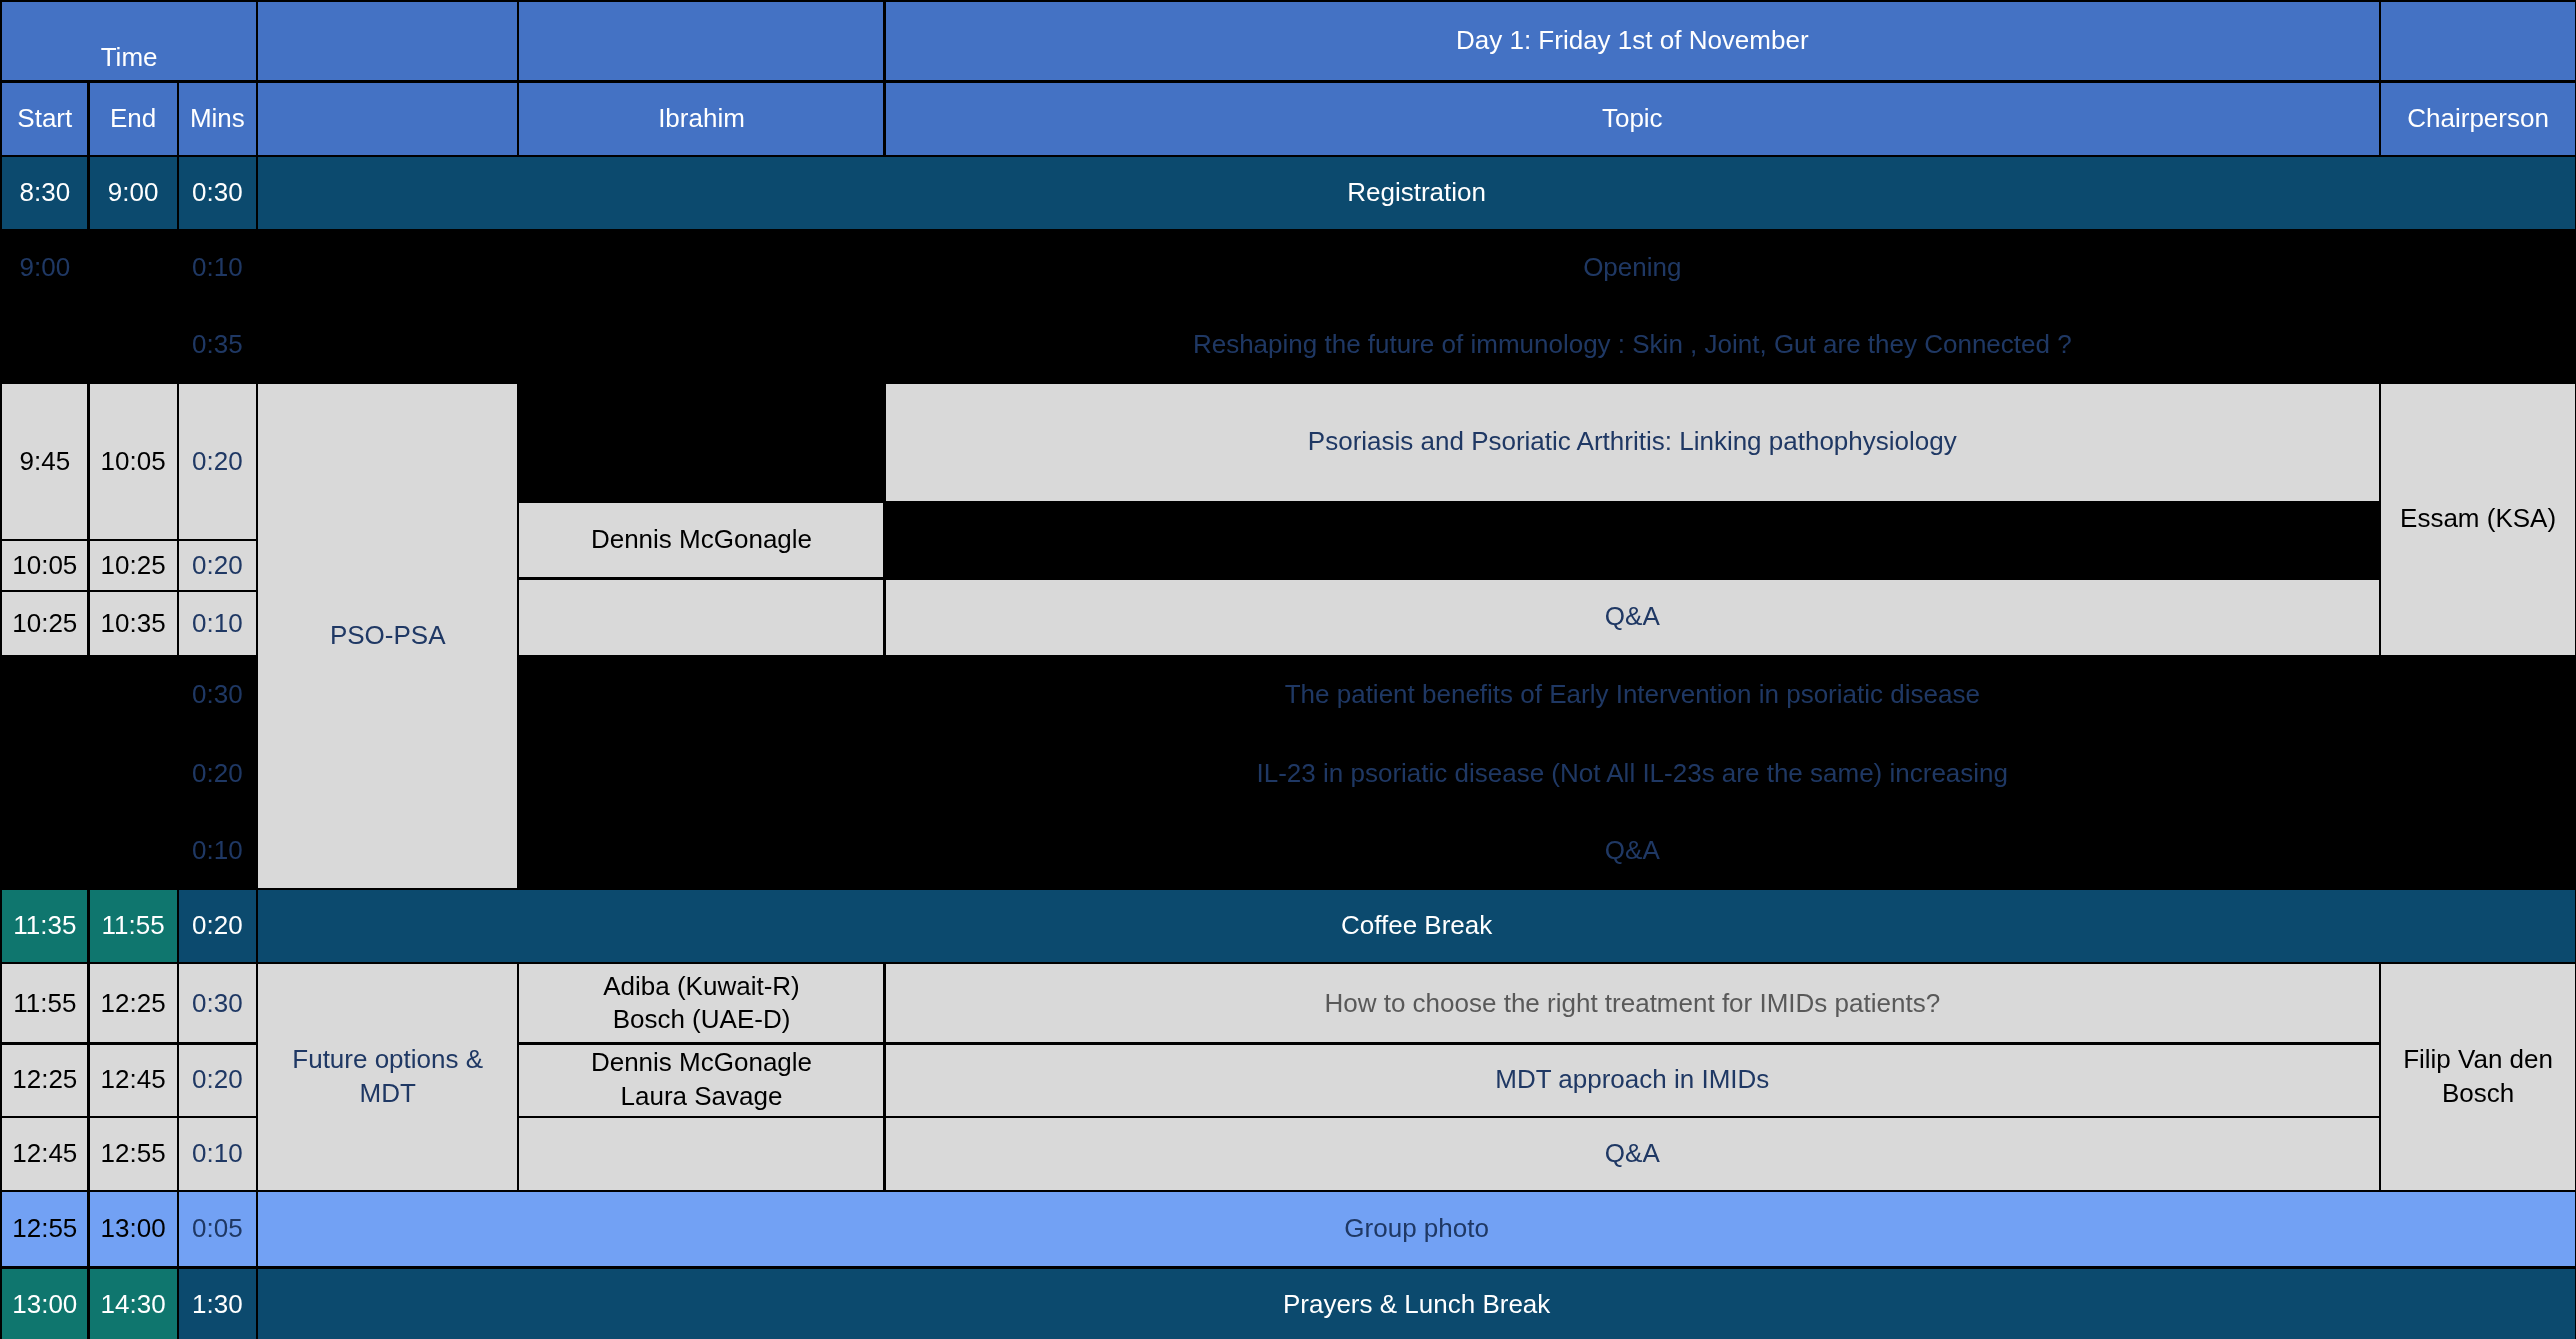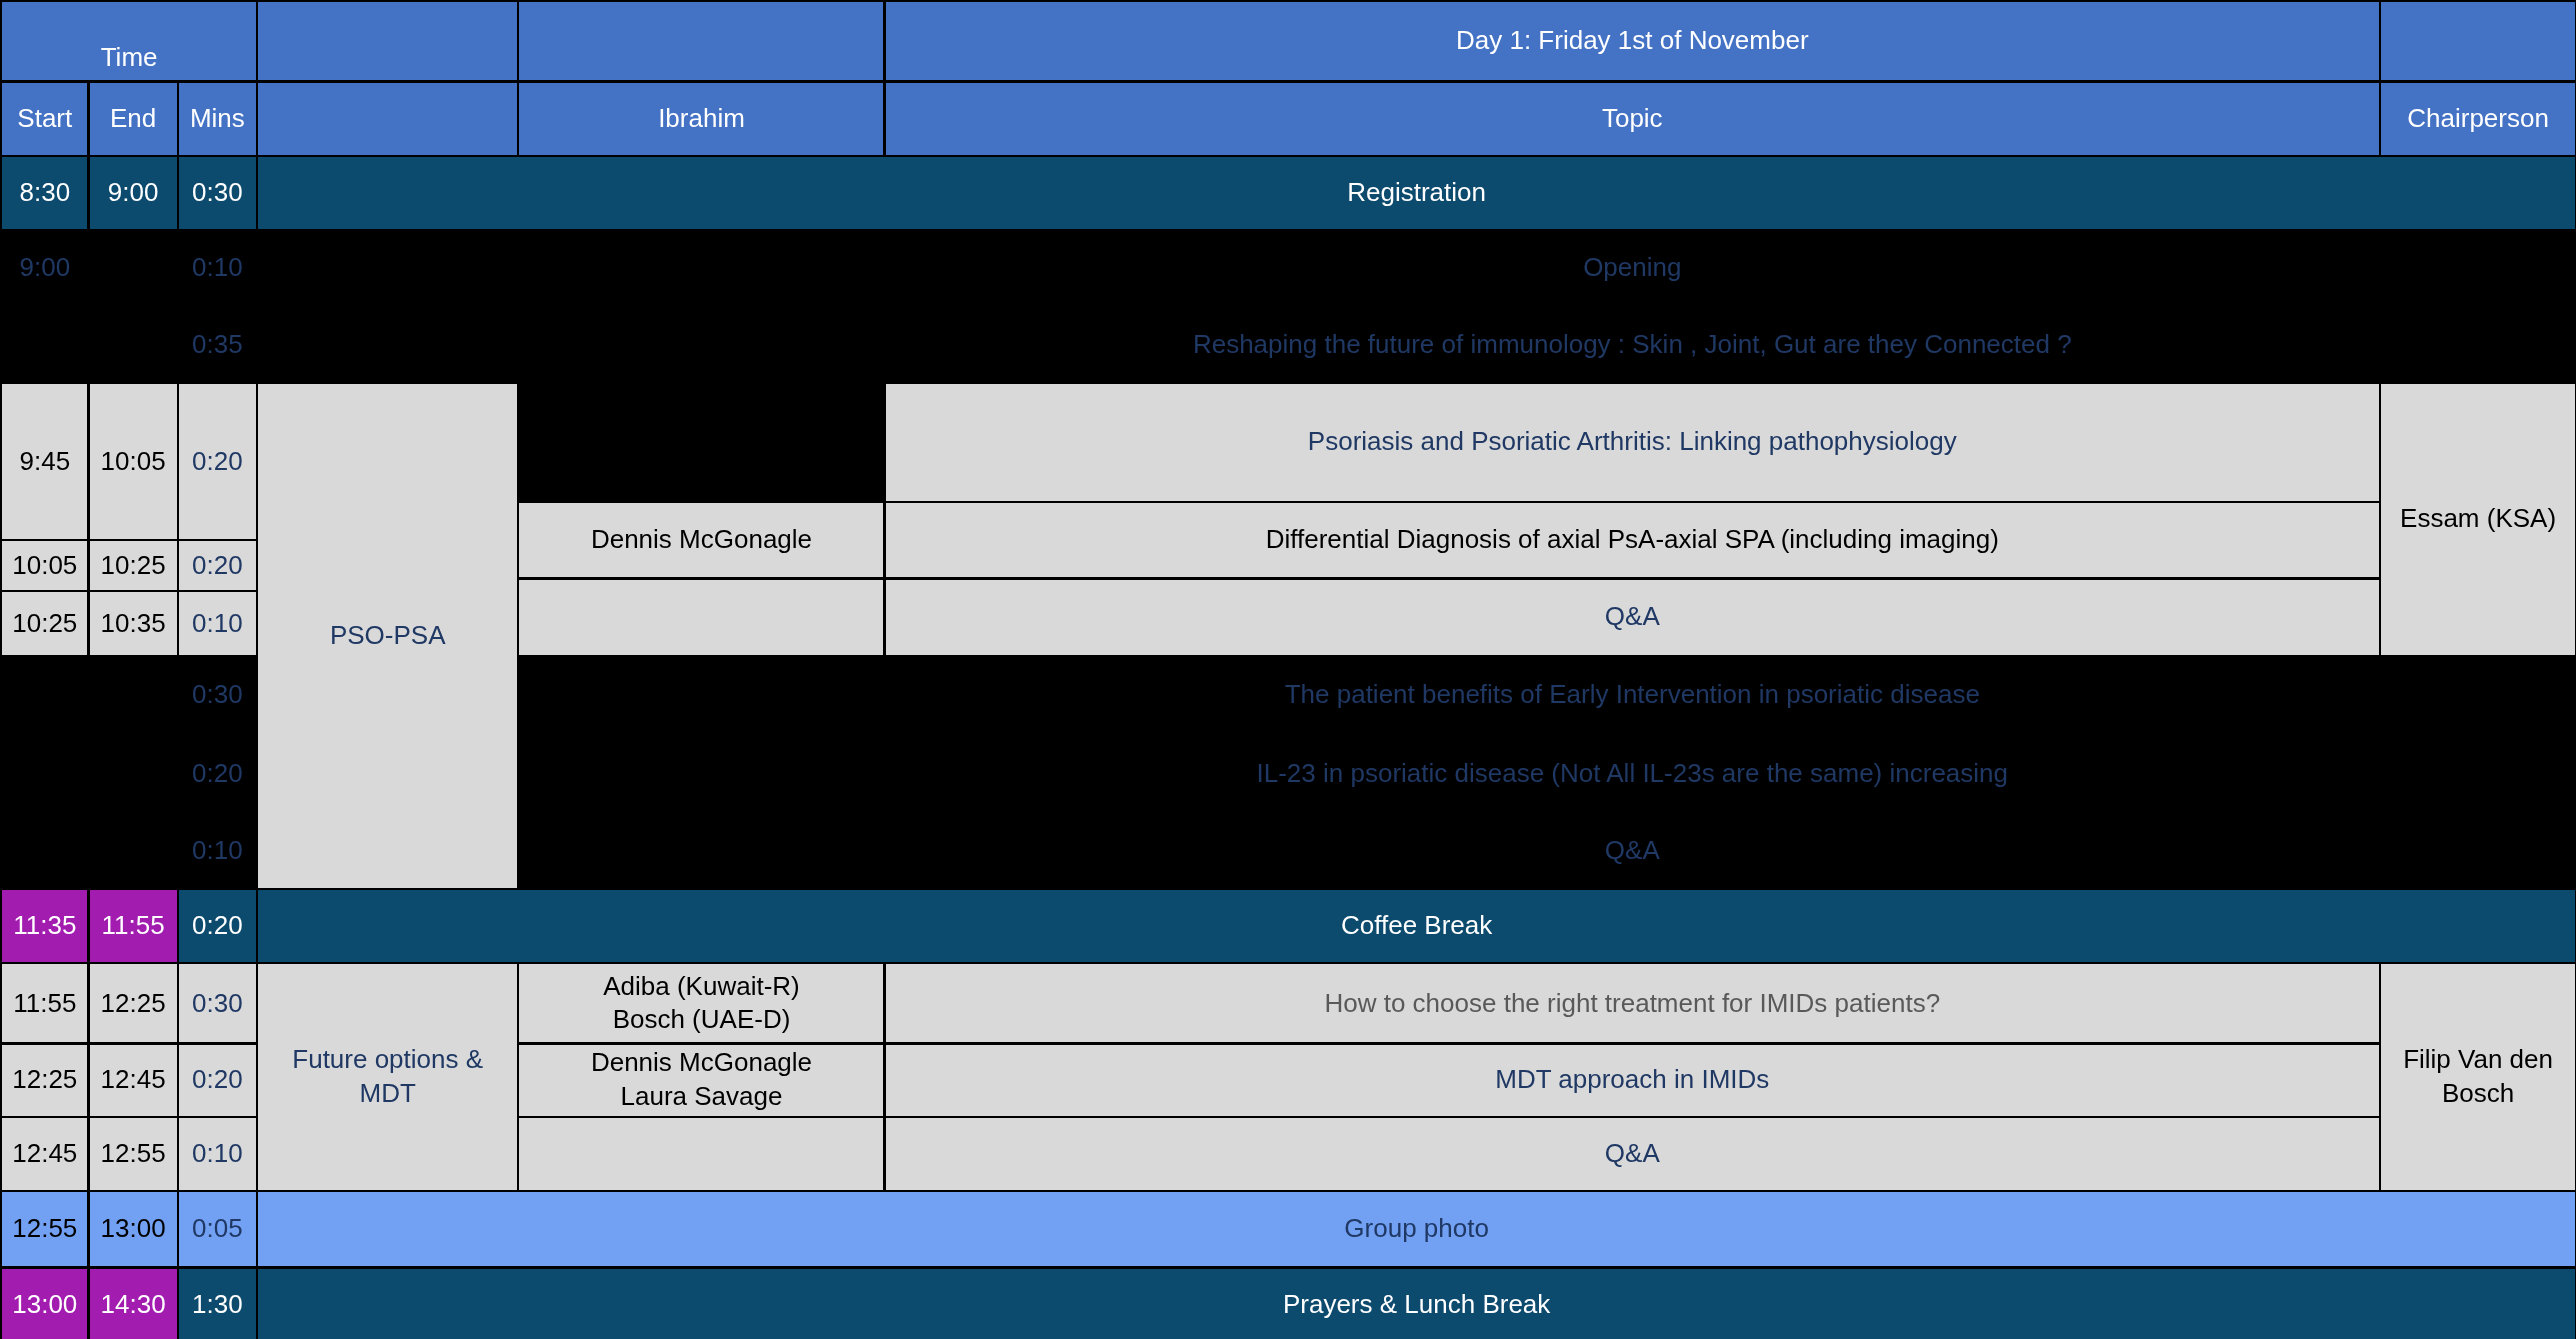--- a/index.html
+++ b/index.html
@@ -20,21 +20,21 @@
     display: flex;
     align-items: center;
     justify-content: center;
     text-align: center;
     overflow: hidden;
     line-height: 1.3;
   }
   .blue   { background:#4472C4; color:#FFFFFF; }
   .blue2  { background:#72A1F4; color:#000000; }
   .gray   { background:#0c4a6e; color:#FFFFFF; }
-  .gray2  { background:#a21caf; color:#FFFFFF; }
+  .gray2  { background:#0f766e; color:#FFFFFF; }
   .light  { background:#D9D9D9; color:#000000; }
   .black  { background:#000000; color:#000000; }
   .navy   { color:#1F3864; }
   .graytxt{ color:#595959;text-align:right; }
   .bottom { align-items:flex-end; padding-bottom:5.8px; }
   .pre    { white-space:pre-line; }
 </style>
 </head>
 <body>
 
@@ -77,21 +77,20 @@
   <div class="c light" style="grid-area:8/2/10/3">10:25</div>
   <div class="c light navy" style="grid-area:8/3/10/4">0:20</div>
   <div class="c light" style="grid-area:10/1/11/2">10:25</div>
   <div class="c light" style="grid-area:10/2/11/3">10:35</div>
   <div class="c light navy" style="grid-area:10/3/11/4">0:10</div>
 
   <div class="c light navy" style="grid-area:6/4/14/5">PSO-PSA</div>
 
   <div class="c light navy" style="grid-area:6/6/7/7">Psoriasis and Psoriatic Arthritis: Linking pathophysiology</div>
   <div class="c light" style="grid-area:7/5/9/6">Dennis McGonagle</div>
-  <div class="c light" style="grid-area:7/6/9/7">Differential Diagnosis of axial PsA-axial SPA (including imaging)</div>
   <div class="c light" style="grid-area:9/5/11/6"></div>
   <div class="c light navy" style="grid-area:9/6/11/7">Q&amp;A</div>
   <div class="c light" style="grid-area:6/7/11/8">Essam (KSA)</div>
 
   <div class="c black" style="grid-area:11/1/14/2"></div>
   <div class="c black" style="grid-area:11/2/14/3"></div>
   <div class="c black navy" style="grid-area:11/3/12/4">0:30</div>
   <div class="c black navy" style="grid-area:12/3/13/4">0:20</div>
   <div class="c black navy" style="grid-area:13/3/14/4">0:10</div>
   <div class="c black" style="grid-area:11/5/14/6"></div>

